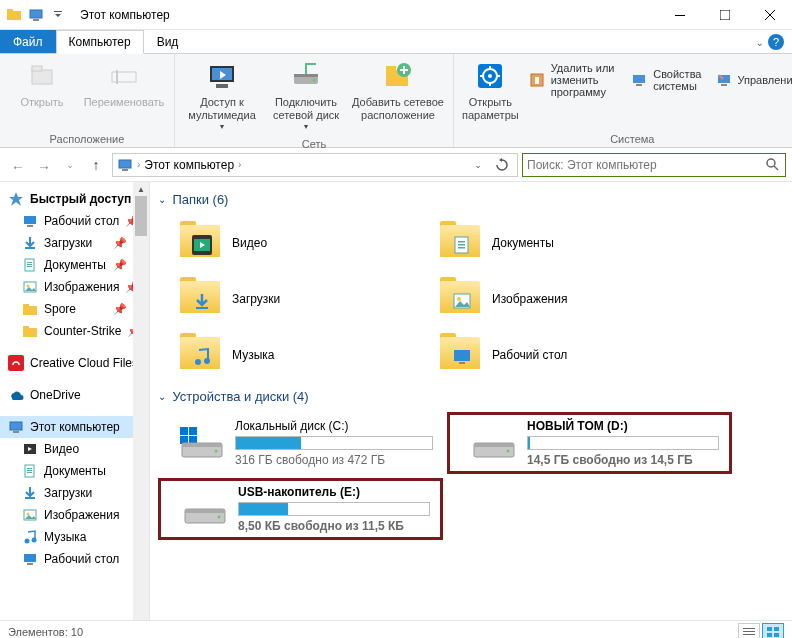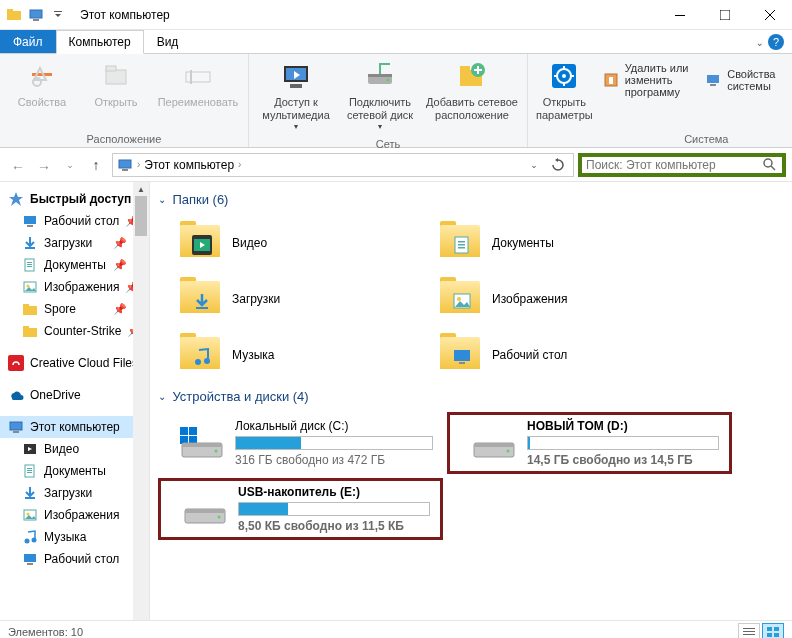--- a/index.html
+++ b/index.html
@@ -38,21 +38,21 @@
 .navbar { height: 34px; display: flex; align-items: center; padding: 4px 6px; gap: 4px; border-bottom: 1px solid #e5e5e5; }
 .nav-arrows { display: flex; gap: 2px; }
 .nav-arrow { width: 24px; height: 24px; display: flex; align-items: center; justify-content: center; color: #888; font-size: 14px; }
 .nav-arrow.enabled { color: #333; }
 .addressbar { flex: 1; height: 24px; border: 1px solid #ccc; display: flex; align-items: center; padding: 0 4px; gap: 4px; }
 .addressbar .pc-icon { width: 16px; height: 16px; }
 .addressbar .crumb { font-size: 12px; }
 .addressbar .sep { color: #888; font-size: 10px; }
 .addr-actions { display: flex; align-items: center; gap: 2px; margin-left: auto; }
 .addr-btn { width: 22px; height: 22px; display: flex; align-items: center; justify-content: center; color: #555; }
-.searchbox { width: 208px; height: 24px; border: 4px solid #4d7c0f; display: flex; align-items: center; padding: 0 4px; color: #888; justify-content: center; }
+.searchbox { width: 264px; height: 24px; border: 1px solid #4d7c0f; display: flex; align-items: center; padding: 0 4px; color: #888; justify-content: center; }
 .searchbox input { border: none; outline: none; flex: 1; font-size: 12px; color: #333; background: transparent; }
 .searchbox .srch-icon { width: 16px; height: 16px; color: #666; }
 
 
 .main { display: flex; height: 438px; }
 .sidebar { width: 150px; border-right: 1px solid #e5e5e5; overflow: hidden; position: relative; }
 .sidebar-inner { padding: 6px 0; }
 .tree-scrollbar { position: absolute; right: 0; top: 0; width: 16px; height: 100%; background: #f0f0f0; }
 .tree-thumb { position: absolute; left: 2px; right: 2px; top: 14px; height: 40px; background: #c0c0c0; }
 .tree-arrow { position: absolute; left: 0; right: 0; height: 14px; display: flex; align-items: center; justify-content: center; font-size: 8px; color: #555; background: #f0f0f0; }
@@ -147,30 +147,20 @@
   <div class="tab">Вид</div>
   <div class="help-area">
     <span class="chev-up">⌄</span>
     <span class="help-icon">?</span>
   </div>
 </div>
 
 <div class="ribbon">
   <div class="ribbon-group">
     <div class="ribbon-group-body">
-      <div class="rbtn-large disabled">
-        <div class="ricon">
-            <svg width="28" height="28">
-              <rect x="4" y="11" width="20" height="3" fill="#f08040"></rect>
-              <path d="M6 18 L12 6 L18 18 Z" fill="none" stroke="#d0d0d0" stroke-width="2"></path>
-              <circle cx="9" cy="20" r="4" fill="none" stroke="#d0d0d0" stroke-width="2"></circle>
-            </svg>
-          </div>
-        <span>Свойства</span>
-      </div>
       <div class="rbtn-large disabled">
         <div class="ricon">
             <svg width="28" height="28">
               <rect x="4" y="8" width="20" height="14" fill="#e8e8e8" stroke="#ccc"></rect>
               <rect x="4" y="4" width="10" height="5" fill="#e8e8e8" stroke="#ccc"></rect>
             </svg>
           </div>
         <span>Открыть</span>
       </div>
       <div class="rbtn-large disabled" style="width:88px">

